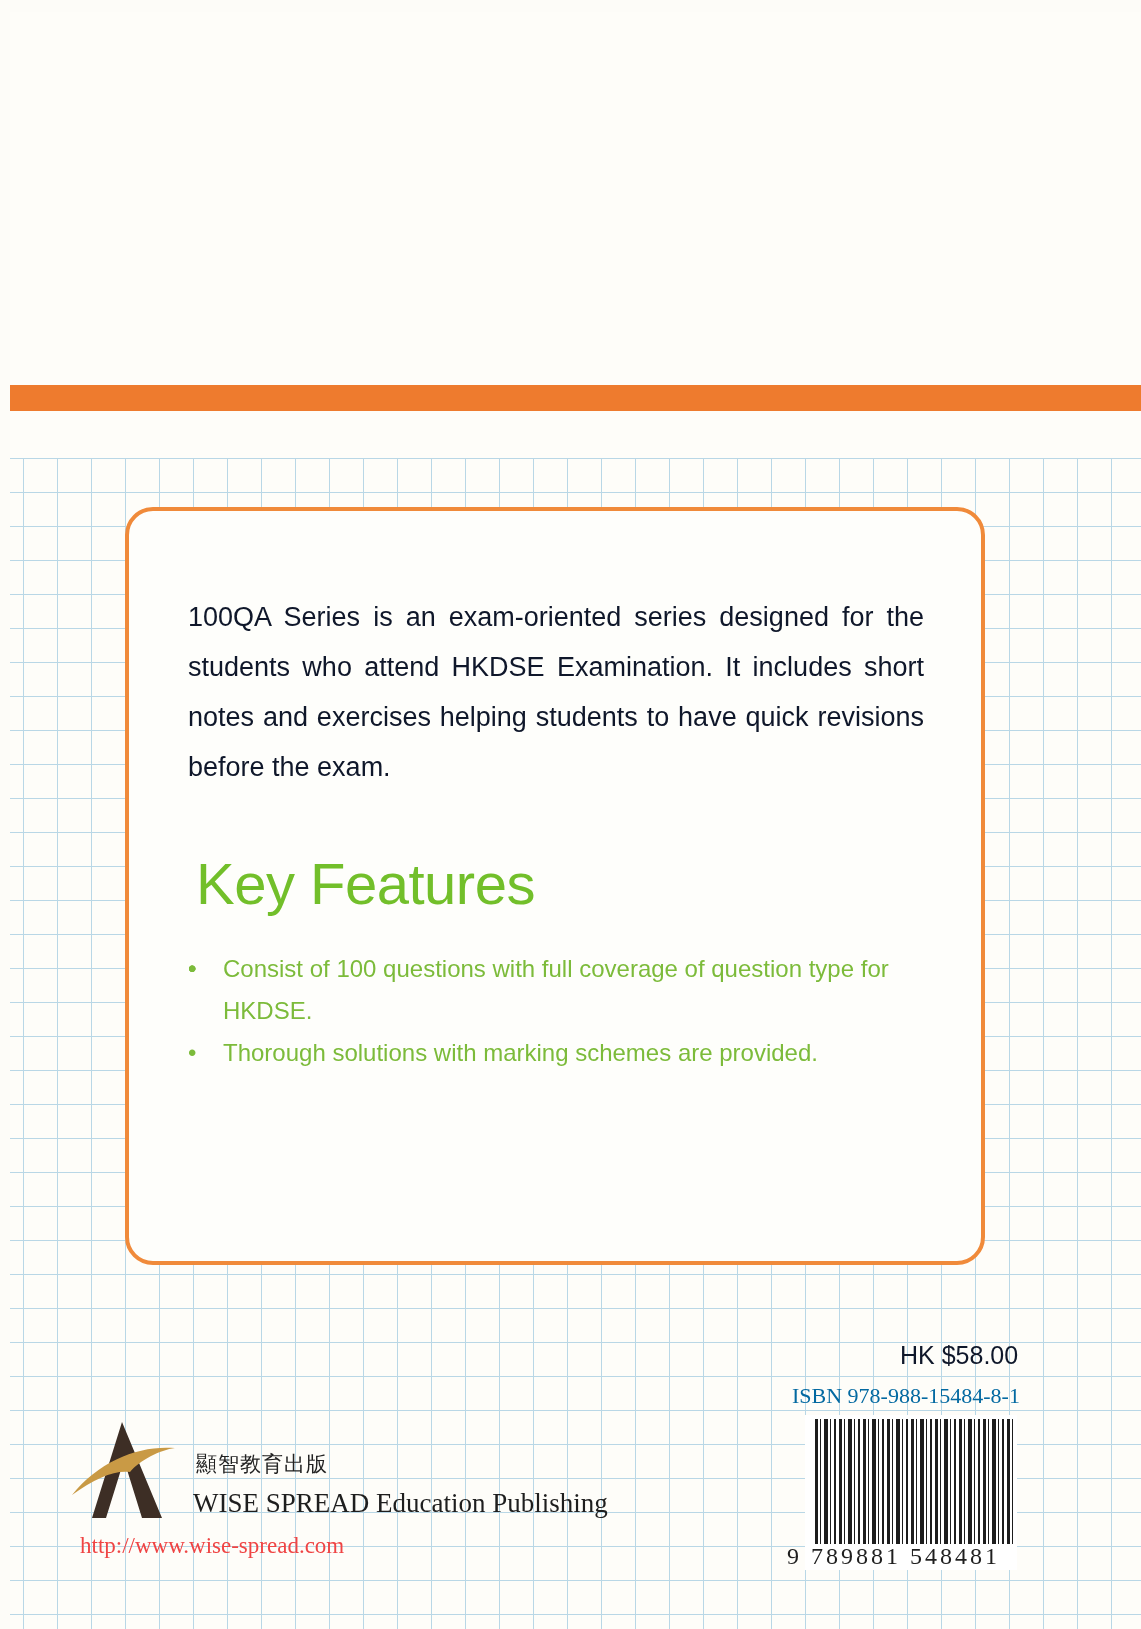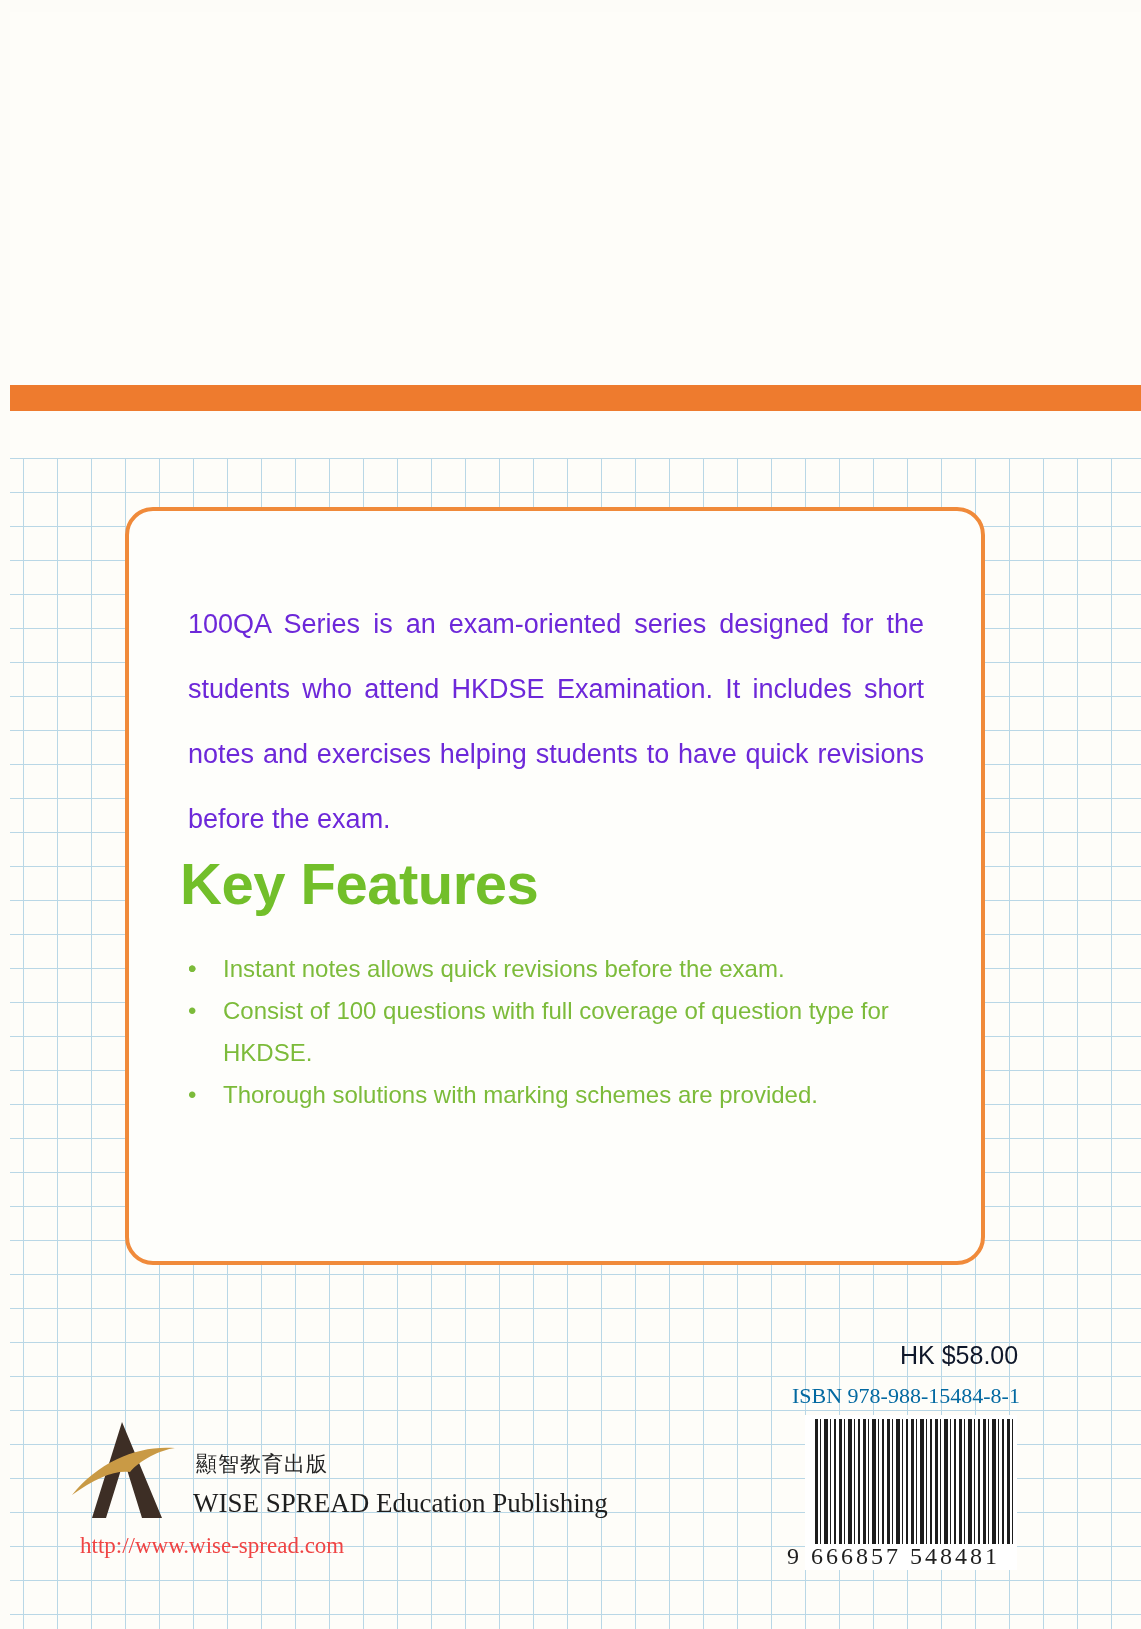--- a/index.html
+++ b/index.html
@@ -25,26 +25,26 @@
     background-size: 34px 34px;
     background-position: 13px 0px;
   }
   .feature-box {
     position: absolute; left: 125px; top: 507px; width: 852px; height: 750px;
     border: 4px solid #f08a3a; border-radius: 28px;
     background: #fefefb;
   }
   .intro {
     position: absolute; left: 188px; top: 592px; width: 736px;
-    color: #6d28d9; font-size: 27px; line-height: 65px;
+    color: #0f172a; font-size: 27px; line-height: 50px;
     text-align: justify; text-align-last: left;
   }
   .heading {
-    position: absolute; left: 180px; top: 850px;
-    color: #72bf2a; font-size: 58px; font-weight: bold; letter-spacing: -0.5px;
+    position: absolute; left: 196px; top: 850px;
+    color: #72bf2a; font-size: 58px; font-weight: normal; letter-spacing: -0.5px;
   }
   .features {
     position: absolute; left: 188px; top: 948px; width: 740px;
     margin: 0; padding: 0; list-style: none;
   }
   .features li {
     position: relative; padding-left: 35px;
     color: #7cbb3a; font-size: 24px; line-height: 42px;
   }
   .features li .bullet {
@@ -99,31 +99,31 @@
 <div class="grid"></div>
 
 <div class="feature-box"></div>
 
 <p class="intro" style="margin:0">100QA Series is an exam-oriented series designed for the students who attend HKDSE Examination. It includes short notes and exercises helping students to have quick revisions before the exam.</p>
 
 <div class="heading">Key Features</div>
 
 <ul class="features">
   <li><span class="bullet">•</span></li>
-  <li><span class="bullet">•</span><span>Instant notes allows quick revisions before the exam.</span></li>
+  <li><span class="bullet">•</span></li>
   <li><span class="bullet">•</span><span>Consist of 100 questions with full coverage of question type for HKDSE.</span></li>
   <li><span class="bullet">•</span><span>Thorough solutions with marking schemes are provided.</span></li>
 </ul>
 
 <div class="price">HK $58.00</div>
 <div class="isbn">ISBN 978-988-15484-8-1</div>
 
 <div class="barcode">
   <div class="barcode-bars"></div>
-  <div class="barcode-digits">9 666857 548481</div>
+  <div class="barcode-digits">9 789881 548481</div>
 </div>
 
 <svg class="logo" viewBox="0 0 118 100">
   <path d="M52 2 L22 98 L36 98 L54 40 L72 98 L92 98 Z" fill="#3d2e25"></path>
   <path d="M2 75 C30 40 70 25 105 28 C90 30 70 40 60 52 C45 50 25 58 2 75 Z" fill="#c99a45"></path>
 </svg>
 
 <div class="pub-cn">顯智教育出版</div>
 <div class="pub-en">WISE SPREAD Education Publishing</div>
 <div class="url">http://www.wise-spread.com</div>

